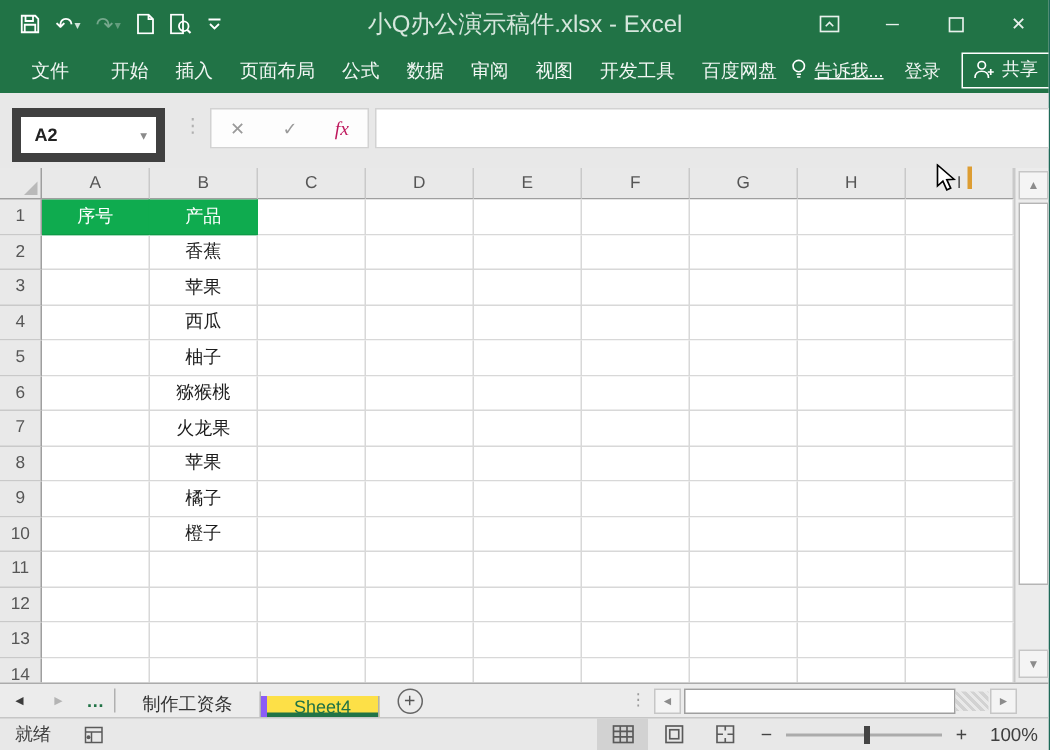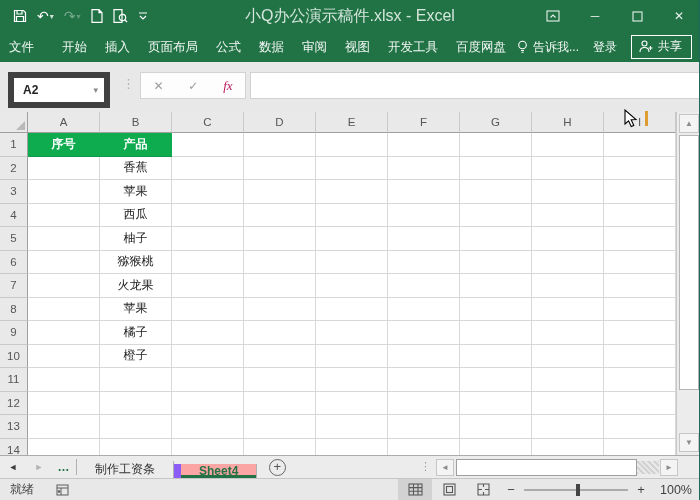--- a/index.html
+++ b/index.html
@@ -13,62 +13,62 @@
   .qat-btn { display:flex; align-items:center; justify-content:center; height:22px; padding:0 3px; color:#fff; cursor:default; }
   .qat-btn svg { display:block; }
   .glyph { font-size:14px; line-height:1; }
   .caret { font-size:8px; margin-left:1px; color:#cfe3d8; }
   .dim { opacity:.38; }
   #window-title { position:absolute; left:50%; transform:translateX(-50%); color:#d5e6dc; font-size:16px; white-space:nowrap; }
   .win-controls { margin-left:auto; display:flex; align-items:center; height:32px; }
   .win-btn { width:42px; height:32px; display:flex; align-items:center; justify-content:center; color:#e8f1ec; font-size:12px; }
 
   
-  #tabrow { position:absolute; top:32px; left:0; width:700px; height:30px; background:#217346; display:flex; align-items:center; padding:0 8px 0 0; color:#f2f7f4; }
+  #tabrow { position:absolute; top:32px; left:0; width:700px; height:30px; background:#217346; display:flex; align-items:center; padding:0 8px 0 12px; color:#f2f7f4; }
   .rtab { padding:0 9px; height:30px; display:flex; align-items:center; white-space:nowrap; font-size:12.5px; }
   .rtab.file { margin-right:10px; }
   #tabrow-right { margin-left:auto; display:flex; align-items:center; gap:14px; }
-  #tellme { display:flex; align-items:center; gap:5px; white-space:nowrap; }
+  #tellme { display:flex; gap:5px; white-space:nowrap;text-decoration:underline; }
   #signin { white-space:nowrap; }
   #share-btn { display:flex; align-items:center; gap:5px; border:1px solid #ffffff; padding:2px 9px 3px 7px; white-space:nowrap; }
 
   
   #formulabar { position:absolute; top:62px; left:0; width:700px; height:50px; background:#e8e8e8; }
   #namebox { position:absolute; left:8px; top:10px; width:102px; height:36px; background:#fff; border:6px solid #404040; display:flex; align-items:center; padding:0 6px 0 9px; color:#222;font-weight:bold; }
   #namebox .caret { margin-left:auto; color:#8a8a8a; font-size:9px; }
   #fb-dots { position:absolute; left:122px; top:14px; color:#b0b0b0; font-size:13px; letter-spacing:0; }
   #fb-buttons { position:absolute; left:140px; top:10px; width:106px; height:27px; background:#fdfdfd; border:1px solid #d2d2d2; display:flex; align-items:center; justify-content:space-around; color:#9a9a9a; }
   #fb-fx { font-style:italic; font-family:"Liberation Serif","DejaVu Serif",serif; color:#be185d; font-size:13px; }
   #formula-input { position:absolute; left:250px; top:10px; width:450px; height:27px; background:#fff; border:1px solid #d2d2d2; padding:0 6px; font-size:12px; color:#222; }
 
   
   #sheet-wrap { position:absolute; top:112px; left:0; width:676px; height:343px; background:#fff; overflow:hidden; }
   #sheet-grid { display:grid; grid-template-columns:28px repeat(9,72px); grid-template-rows:21px repeat(14,23.5px); }
   .corner { background:#e9e9e9; border-right:1px solid #9f9f9f; border-bottom:1px solid #9f9f9f; position:relative; }
   .corner:after { content:""; position:absolute; right:2px; bottom:2px; border-style:solid; border-width:0 0 9px 9px; border-color:transparent transparent #b9b9b9 transparent; }
   .c-h { background:#e9e9e9; border-right:1px solid #c9c9c9; border-bottom:1px solid #9f9f9f; color:#565656; font-size:11.5px; display:flex; align-items:center; justify-content:center; }
   .r-h { background:#e9e9e9; border-right:1px solid #9f9f9f; border-bottom:1px solid #c9c9c9; color:#565656; font-size:11.5px; display:flex; align-items:center; justify-content:center; }
   .cell { background:#fff; border-right:1px solid #d8d8d8; border-bottom:1px solid #d8d8d8; color:#1c1c1c; font-size:12px; display:flex; align-items:center; justify-content:center; overflow:hidden; white-space:nowrap; }
-  .cell.green { background:#0fab4f; color:#ffffff; font-weight:bold; border-right-color:#0fab4f; border-bottom-color:#0e9a47; }
+  .cell.green { background:#0fab4f; color:#ffffff; font-weight:normal; border-right-color:#0fab4f; border-bottom-color:#0e9a47; }
 
   
   #vscroll { position:absolute; top:112px; left:676px; width:24px; height:343px; background:#ececec; border-left:1px solid #c9c9c9; }
   .sc-btn { position:absolute; left:2px; width:20px; height:19px; background:#f4f4f4; border:1px solid #c6c6c6; color:#8c8c8c; font-size:8px; display:flex; align-items:center; justify-content:center; }
   #vscroll-up { top:2px; }
   #vscroll-down { top:321px; }
   #vscroll-thumb { position:absolute; left:2px; top:23px; width:20px; height:255px; background:#fff; border:1px solid #b5b5b5; }
 
   
   #sheetbar { position:absolute; top:455px; left:0; width:700px; height:23px; background:#ececec; border-top:1px solid #ababab; display:flex; align-items:stretch; }
   .nav-arrow { width:26px; display:flex; align-items:center; justify-content:center; font-size:9px; color:#3c3c3c; }
   .nav-arrow.disabled { color:#b4b4b4; }
   #sheet-more { width:24px; display:flex; align-items:center; justify-content:center; color:#217346; font-weight:bold; letter-spacing:1px; }
   .tabsep { width:1px; background:#b0b0b0; margin:3px 0; }
   .sheet-tab { padding:0 18px; display:flex; align-items:center; color:#333; border-right:1px solid #b0b0b0; white-space:nowrap; position:relative; }
-  .sheet-tab.active { background:#fca5a5; color:#217346; font-weight:bold; border-right:1px solid #b0b0b0; border-left:7px solid #8b5cf6; }
+  .sheet-tab.active { background:#fde047; color:#217346; font-weight:normal; border-right:1px solid #b0b0b0; border-left:4px solid #8b5cf6; }
   .sheet-tab.active:after { content:""; position:absolute; left:0; right:0; bottom:0; height:3px; background:#217346; }
   #new-sheet { width:40px; display:flex; align-items:center; justify-content:center; }
   #new-sheet .circ { width:17px; height:17px; border:1px solid #666; border-radius:50%; display:flex; align-items:center; justify-content:center; color:#555; font-size:13px; line-height:1; padding-bottom:1px; }
   #sb-dots { position:absolute; left:420px; top:4px; color:#9a9a9a; font-size:11px; }
   #hscroll-left  { position:absolute; left:436px; top:3px; width:18px; height:17px; }
   #hscroll-right { position:absolute; left:660px; top:3px; width:18px; height:17px; }
   #hscroll-thumb { position:absolute; left:456px; top:3px; width:181px; height:17px; background:#fff; border:1px solid #9f9f9f; }
   #hscroll-track { position:absolute; left:637px; top:5px; width:22px; height:13px; background:repeating-linear-gradient(45deg,#d2d2d2 0 2px,#e9e9e9 2px 4px); }
 
   

